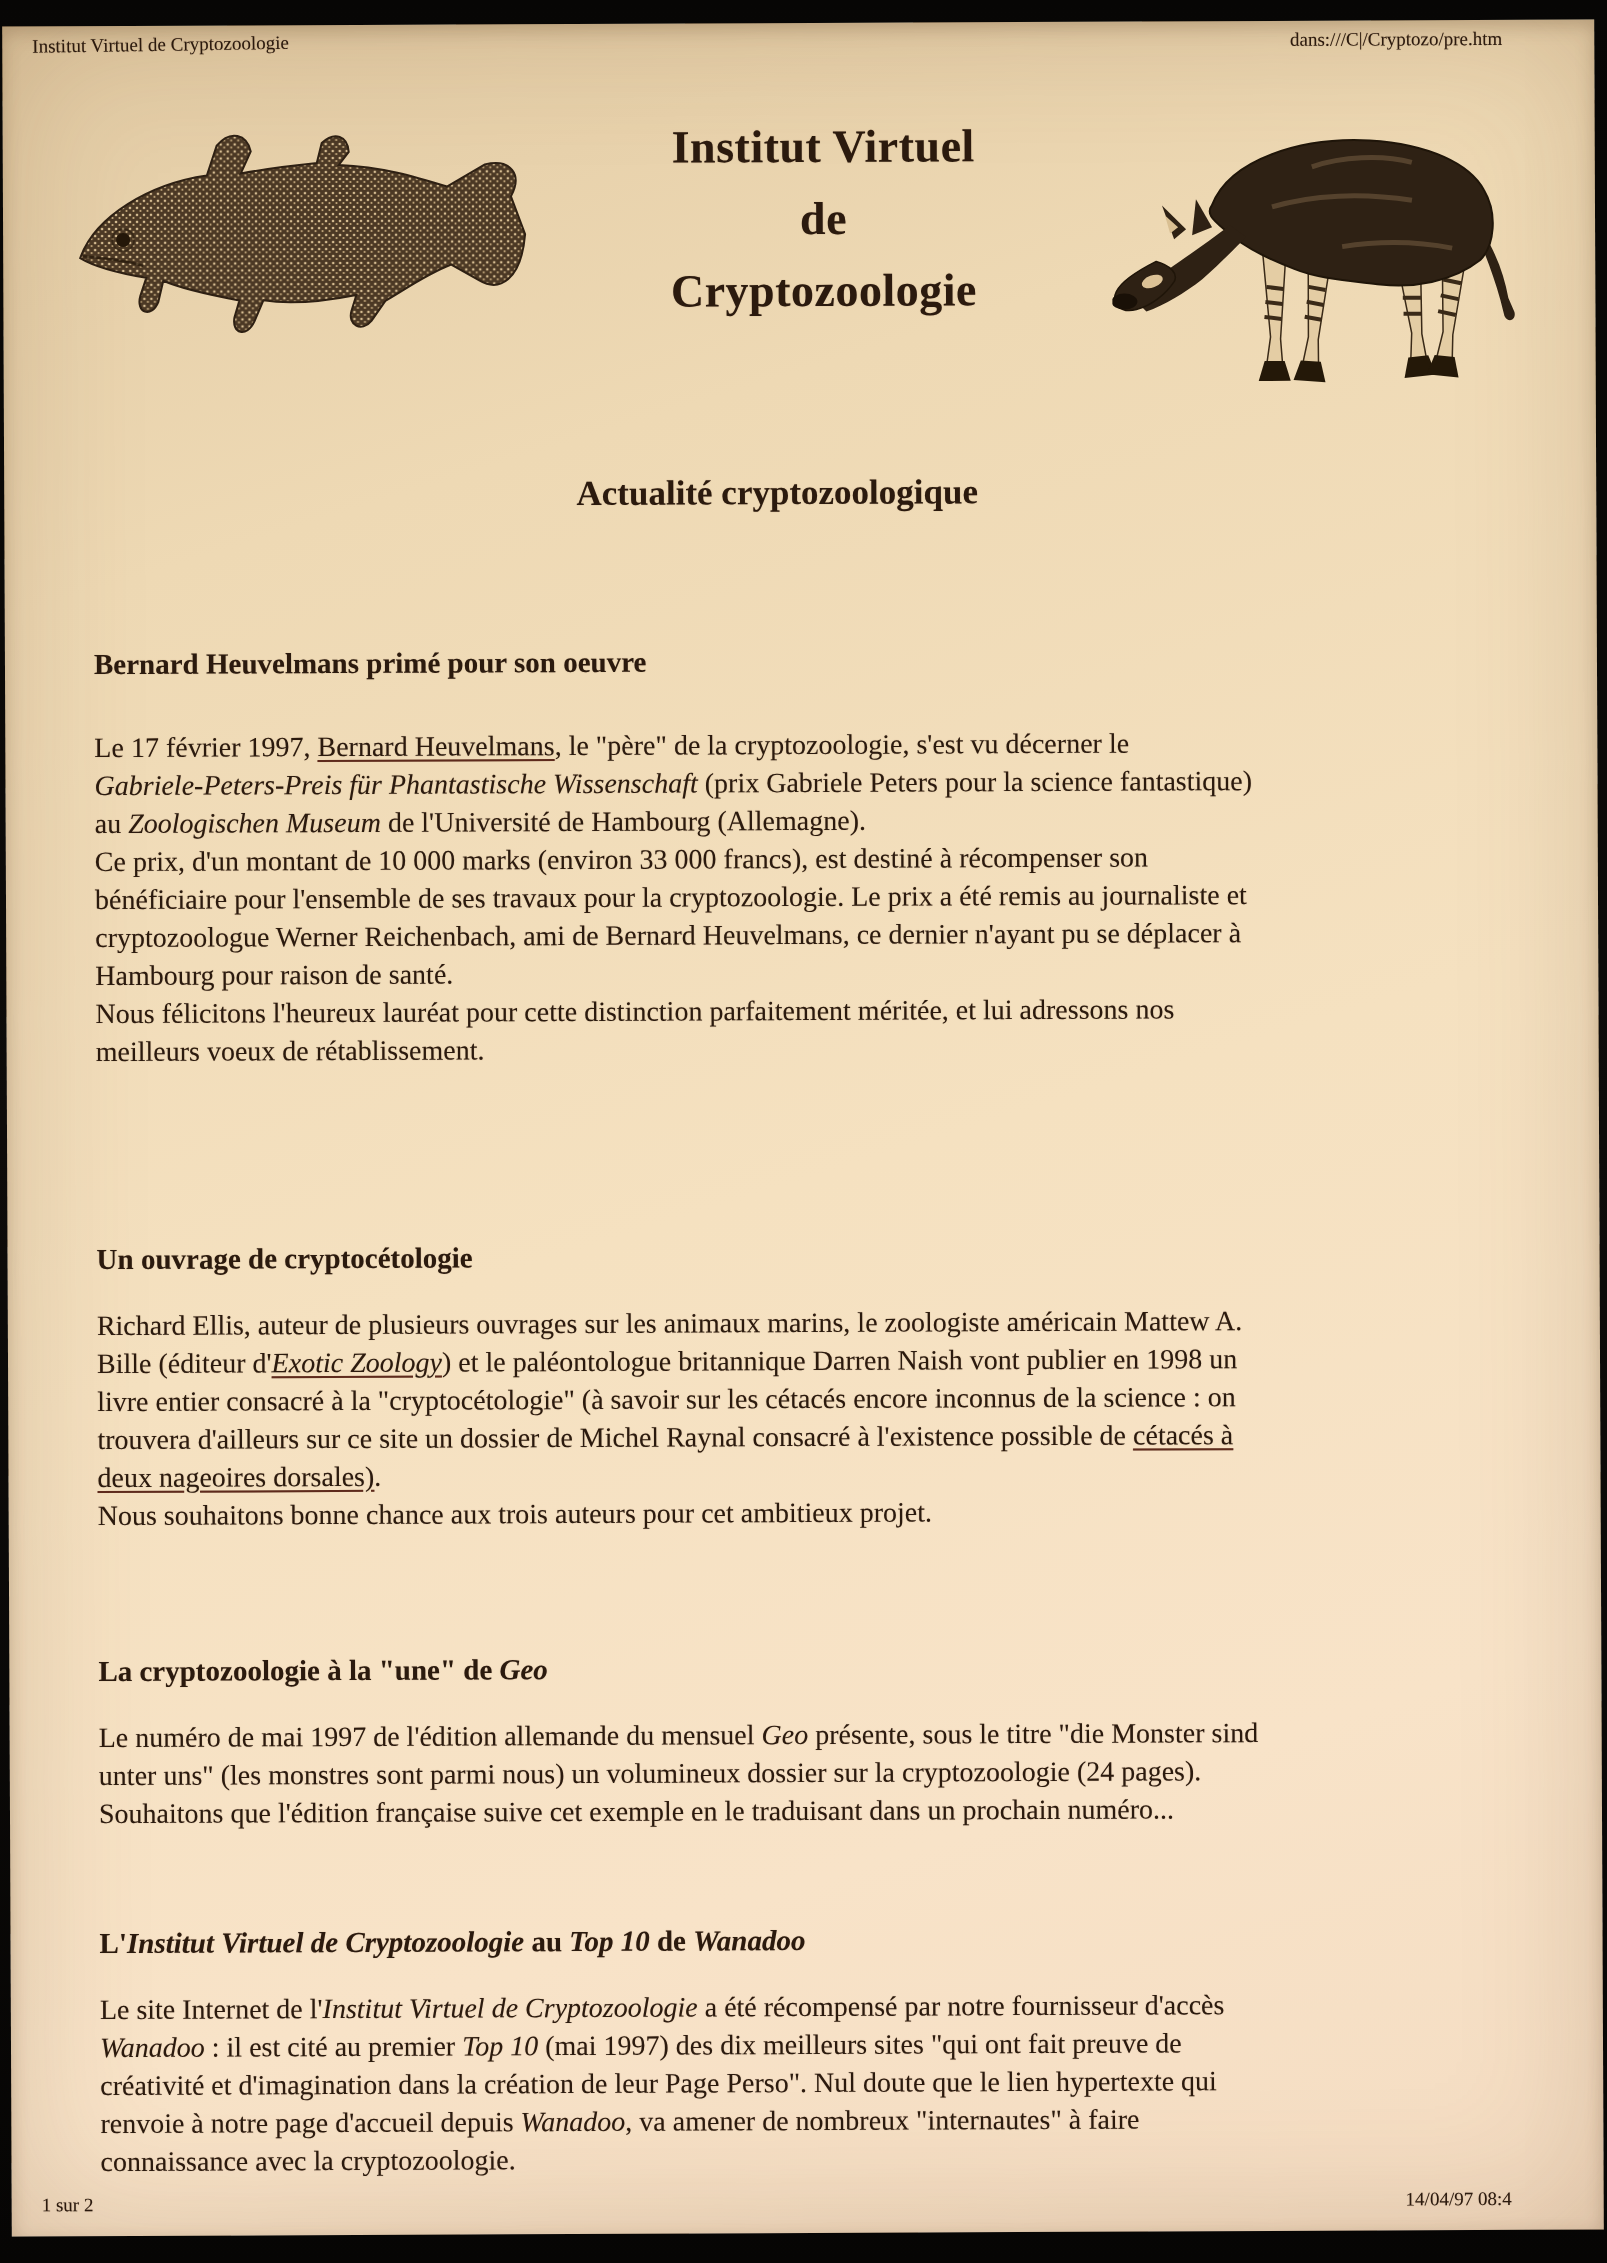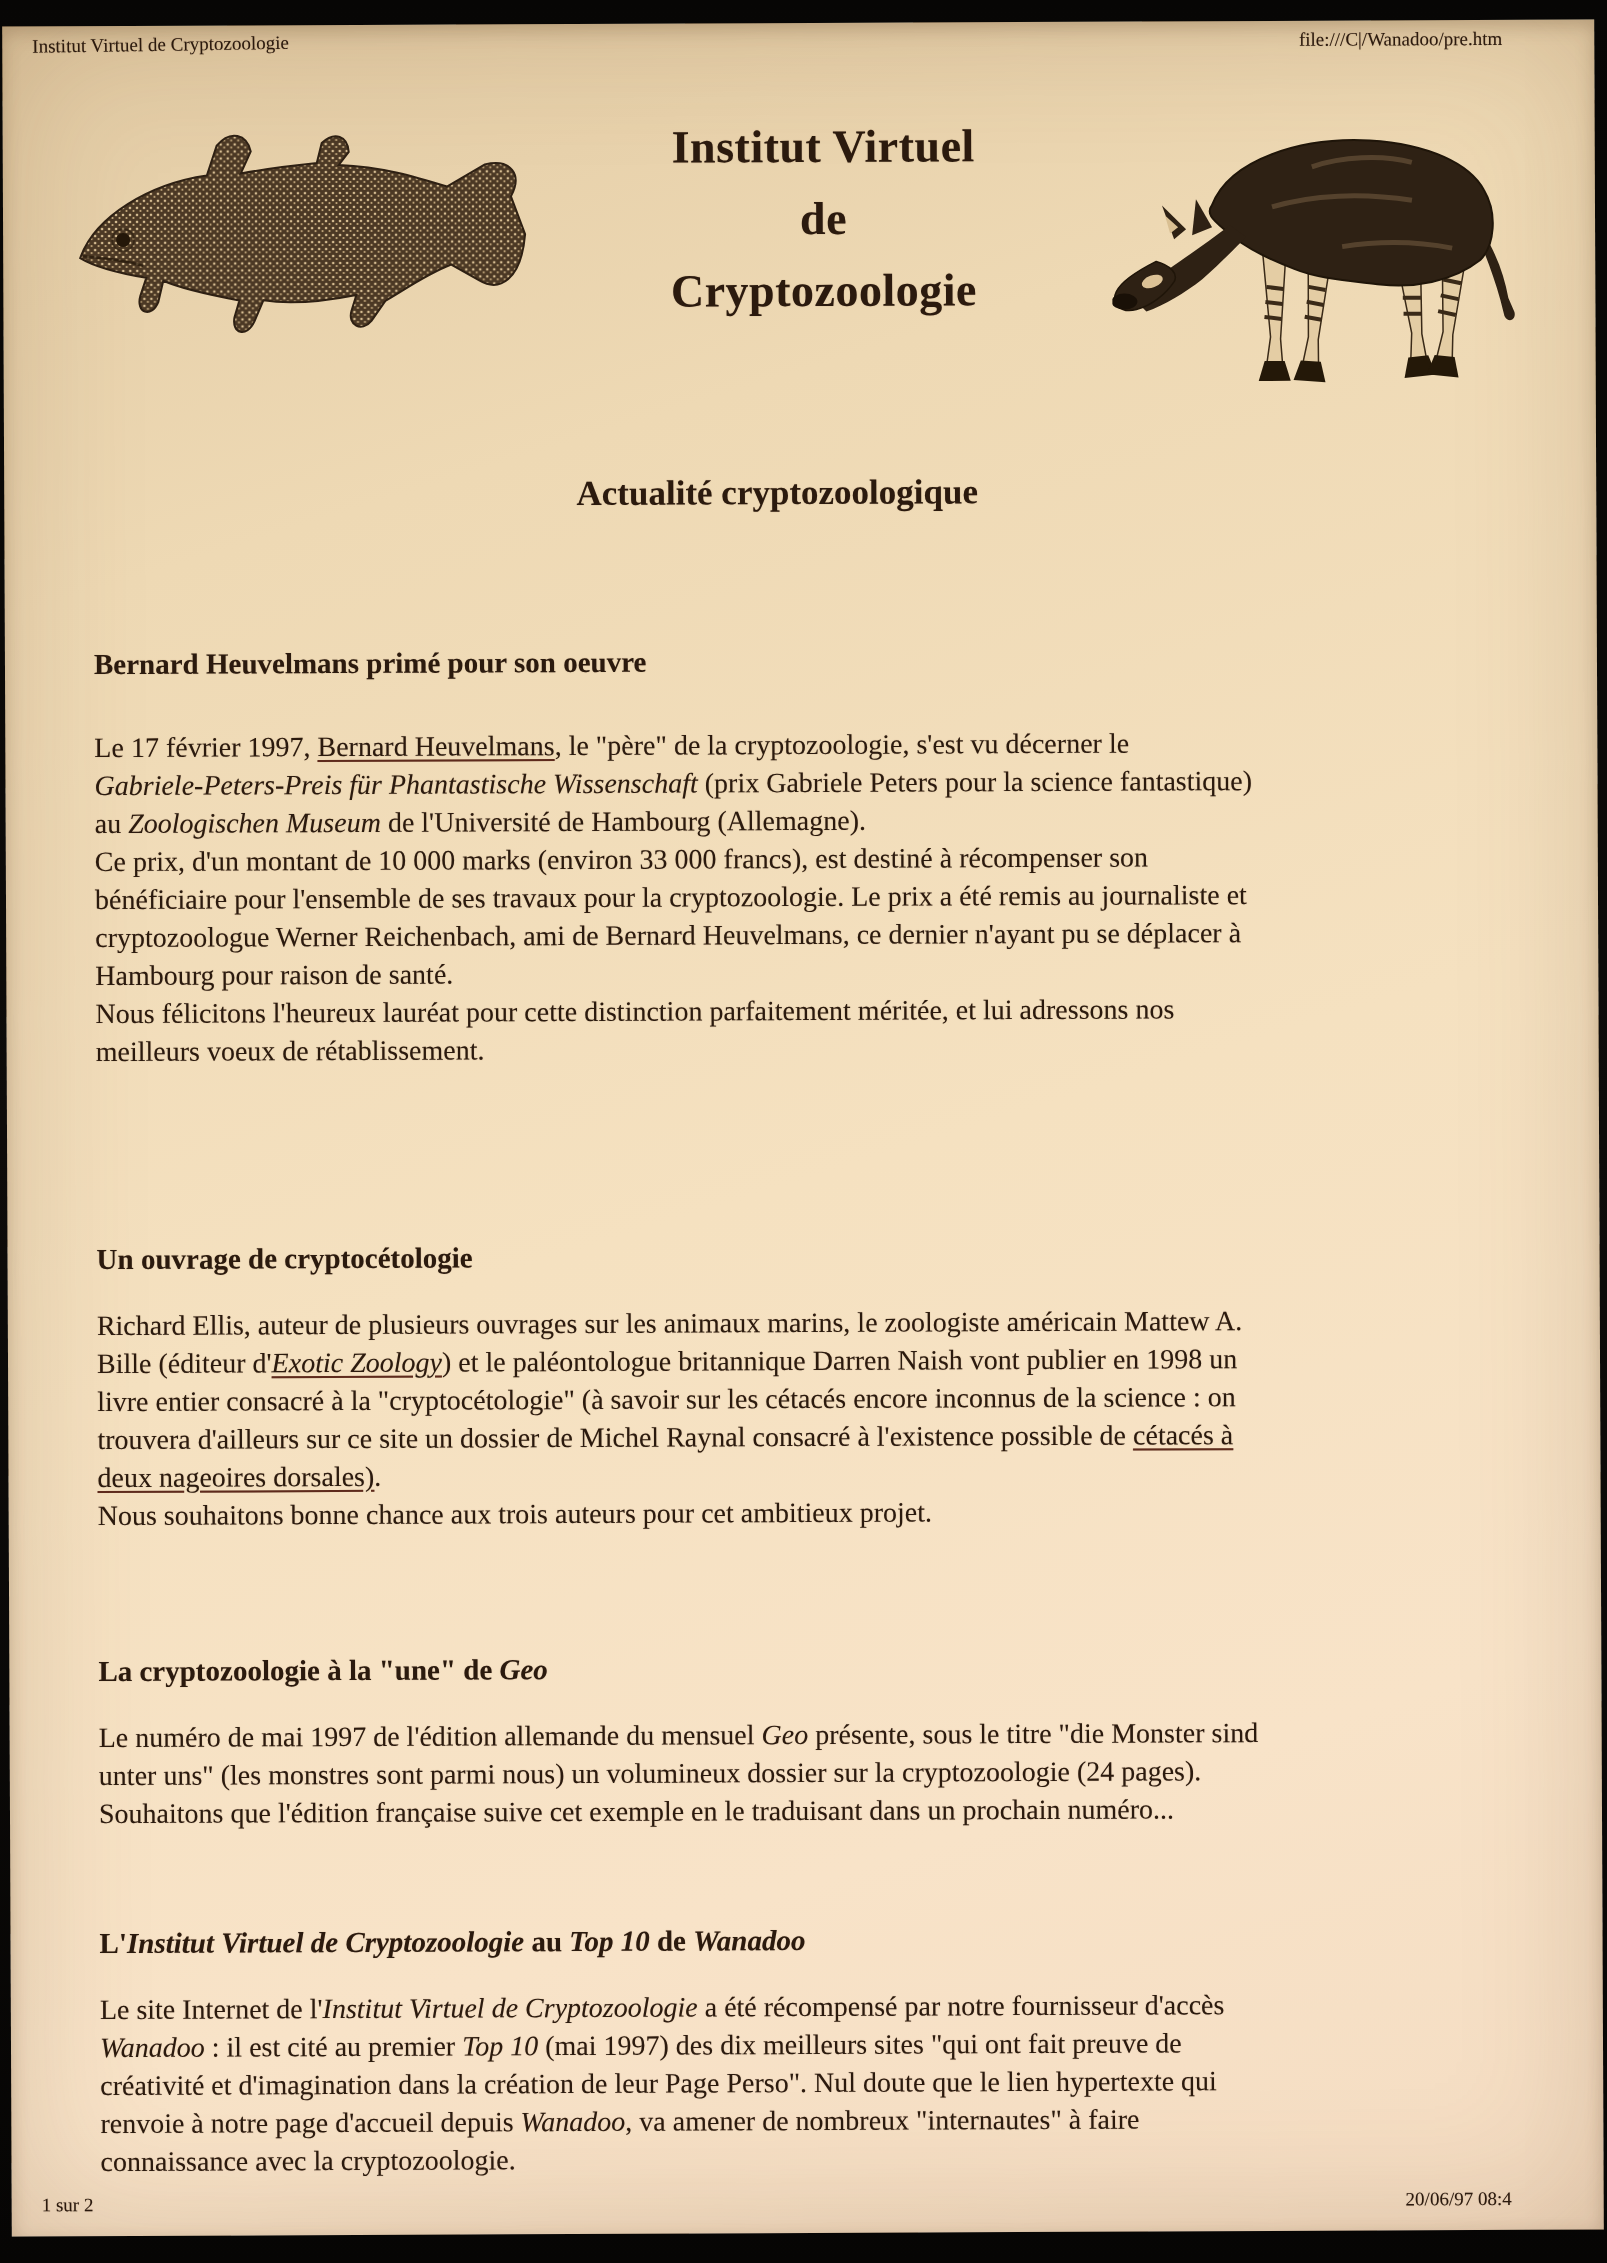--- a/index.html
+++ b/index.html
@@ -32,21 +32,21 @@
   svg{display:block;}
 </style>
 </head>
 <body>
 
 <div class="photo">
   <div class="sheet ink">
 
     <div class="hdr">
       <span class="l">Institut Virtuel de Cryptozoologie</span>
-      <span>file:///C|/Wanadoo/pre.htm</span>
+      <span>dans:///C|/Cryptozo/pre.htm</span>
     </div>
 
     <div class="masthead">
 
       <svg width="470" height="262" viewBox="0 0 470 262">
         <defs>
           <pattern id="fishtex" width="7" height="7" patternUnits="userSpaceOnUse">
             <rect width="7" height="7" fill="#4b3824"></rect>
             <circle cx="2" cy="2" r="1.3" fill="#d6bd92"></circle>
             <circle cx="5.5" cy="5" r="1.1" fill="#c9ad80"></circle>
@@ -138,17 +138,17 @@
 
       <div class="sec-h" style="margin-top:116px"><span>La cryptozoologie à la "une" de </span><span class="it">Geo</span></div>
       <div class="para" style="margin-top:28px"><span>Le numéro de mai 1997 de l'édition allemande du mensuel </span><span class="it">Geo</span><span> présente, sous le titre "die Monster sind</span><br><span>unter uns" (les monstres sont parmi nous) un volumineux dossier sur la cryptozoologie (24 pages).</span><br><span>Souhaitons que l'édition française suive cet exemple en le traduisant dans un prochain numéro...</span></div>
 
       <div class="sec-h" style="margin-top:90px"><span>L'</span><span class="it">Institut Virtuel de Cryptozoologie</span><span> au </span><span class="it">Top 10</span><span> de </span><span class="it">Wanadoo</span></div>
       <div class="para" style="margin-top:28px"><span>Le site Internet de l'</span><span class="it">Institut Virtuel de Cryptozoologie</span><span> a été récompensé par notre fournisseur d'accès</span><br><span class="it">Wanadoo</span><span> : il est cité au premier </span><span class="it">Top 10</span><span> (mai 1997) des dix meilleurs sites "qui ont fait preuve de</span><br><span>créativité et d'imagination dans la création de leur Page Perso". Nul doute que le lien hypertexte qui</span><br><span>renvoie à notre page d'accueil depuis </span><span class="it">Wanadoo</span><span>, va amener de nombreux "internautes" à faire</span><br><span>connaissance avec la cryptozoologie.</span></div>
     </div>
 
     <div class="ftr">
       <span>1 sur 2</span>
-      <span>20/06/97 08:4</span>
+      <span>14/04/97 08:4</span>
     </div>
 
   </div>
 </div>
 
 </body></html>

